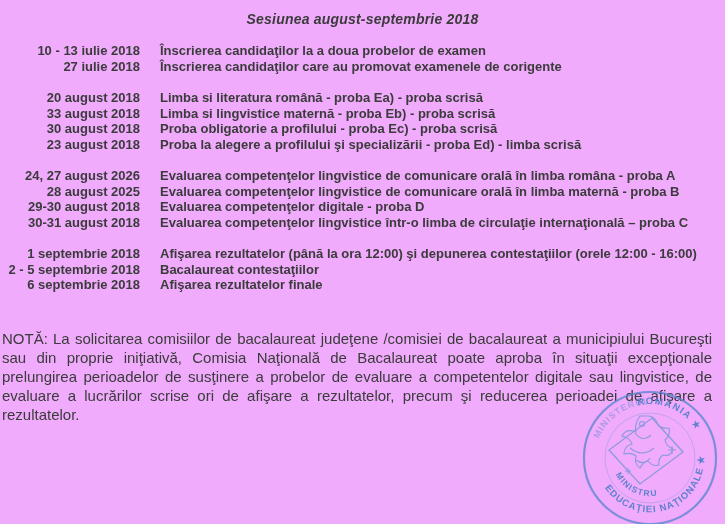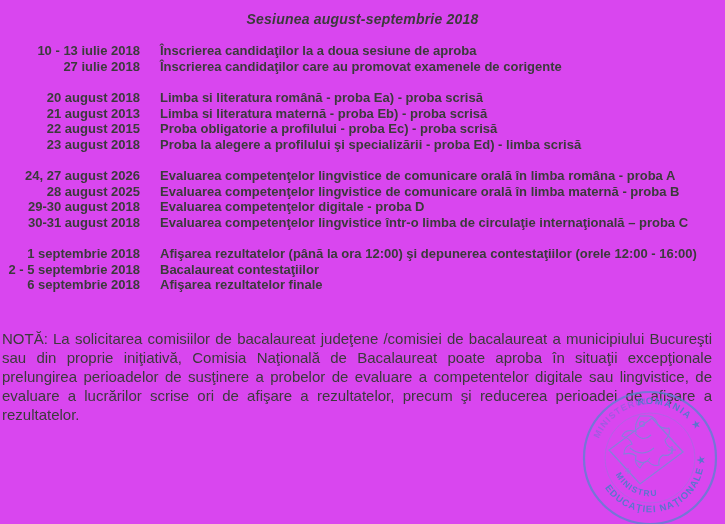--- a/index.html
+++ b/index.html
@@ -1,19 +1,19 @@
 <!DOCTYPE html>
 <html><head>
 <meta charset="utf-8">
 <style>
   html,body{margin:0;padding:0;background:#ffffff;}
   .page{
     position:relative;
     width:725px;height:524px;
-    background:#d946ef;
+    background:#f0abfc;
     font-family:"Liberation Sans",sans-serif;
     color:#3b3b3b;
     overflow:hidden;
   }
   .title{
     padding-top:11px;
     text-align:center;
     font-weight:bold;
     font-style:italic;
     font-size:14px;
@@ -45,38 +45,38 @@
 <body>
 
 <div class="page">
 
   <div class="title">Sesiunea august-septembrie 2018</div>
 
   <div class="schedule">
       <div class="group">
         <div class="row">
           <span class="date">10 - 13 iulie 2018</span>
-          <span class="event">Înscrierea candidaţilor la a doua sesiune de aproba</span>
+          <span class="event">Înscrierea candidaţilor la a doua probelor de examen</span>
         </div>
         <div class="row">
           <span class="date">27 iulie 2018</span>
           <span class="event">Înscrierea candidaţilor care au promovat examenele de corigente</span>
         </div>
       </div>
       <div class="group">
         <div class="row">
           <span class="date">20 august 2018</span>
           <span class="event">Limba si literatura română - proba Ea) - proba scrisă</span>
         </div>
         <div class="row">
-          <span class="date">21 august 2013</span>
-          <span class="event">Limba si literatura maternă - proba Eb) - proba scrisă</span>
+          <span class="date">33 august 2018</span>
+          <span class="event">Limba si lingvistice maternă - proba Eb) - proba scrisă</span>
         </div>
         <div class="row">
-          <span class="date">22 august 2015</span>
+          <span class="date">30 august 2018</span>
           <span class="event">Proba obligatorie a profilului - proba Ec) - proba scrisă</span>
         </div>
         <div class="row">
           <span class="date">23 august 2018</span>
           <span class="event">Proba la alegere a profilului şi specializării - proba Ed) - limba scrisă</span>
         </div>
       </div>
       <div class="group">
         <div class="row">
           <span class="date">24, 27 august 2026</span>

